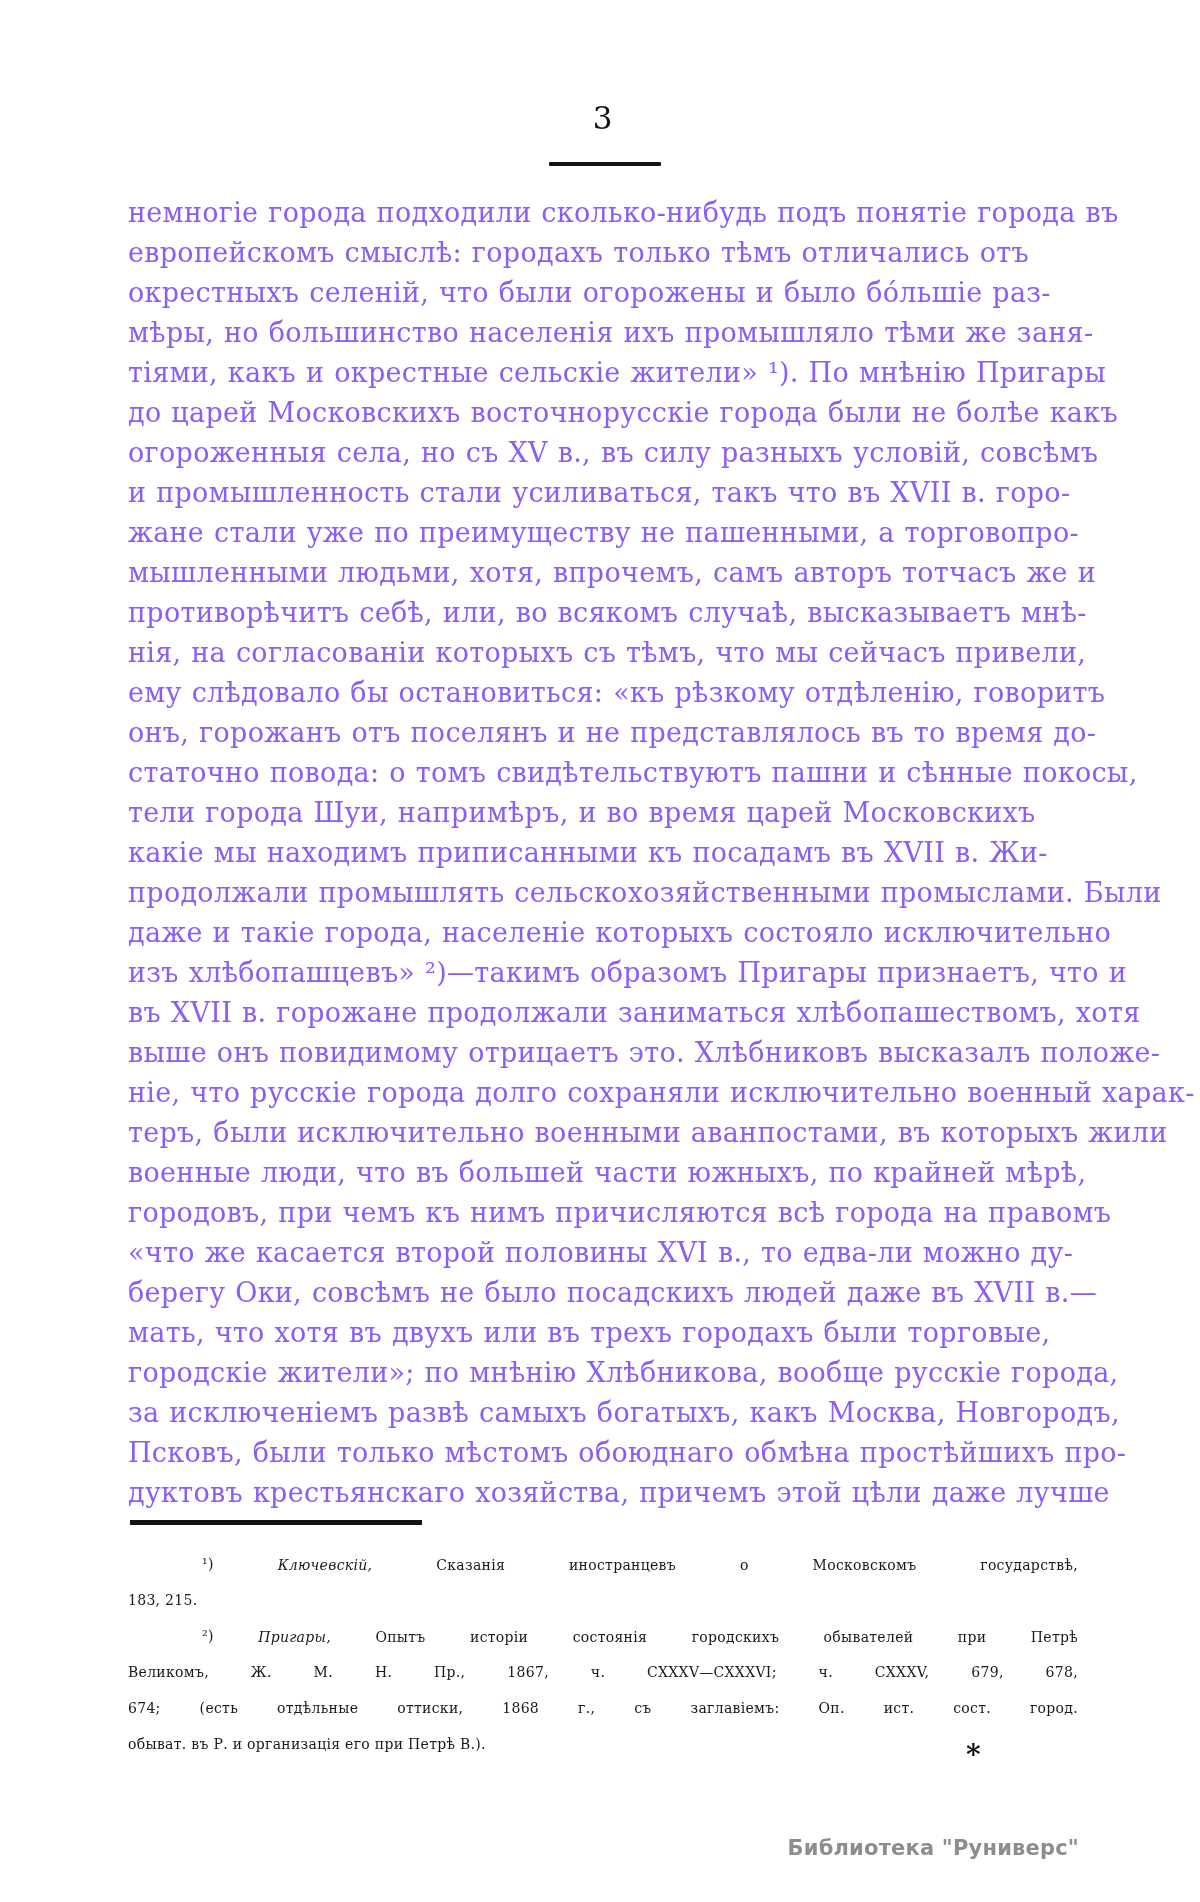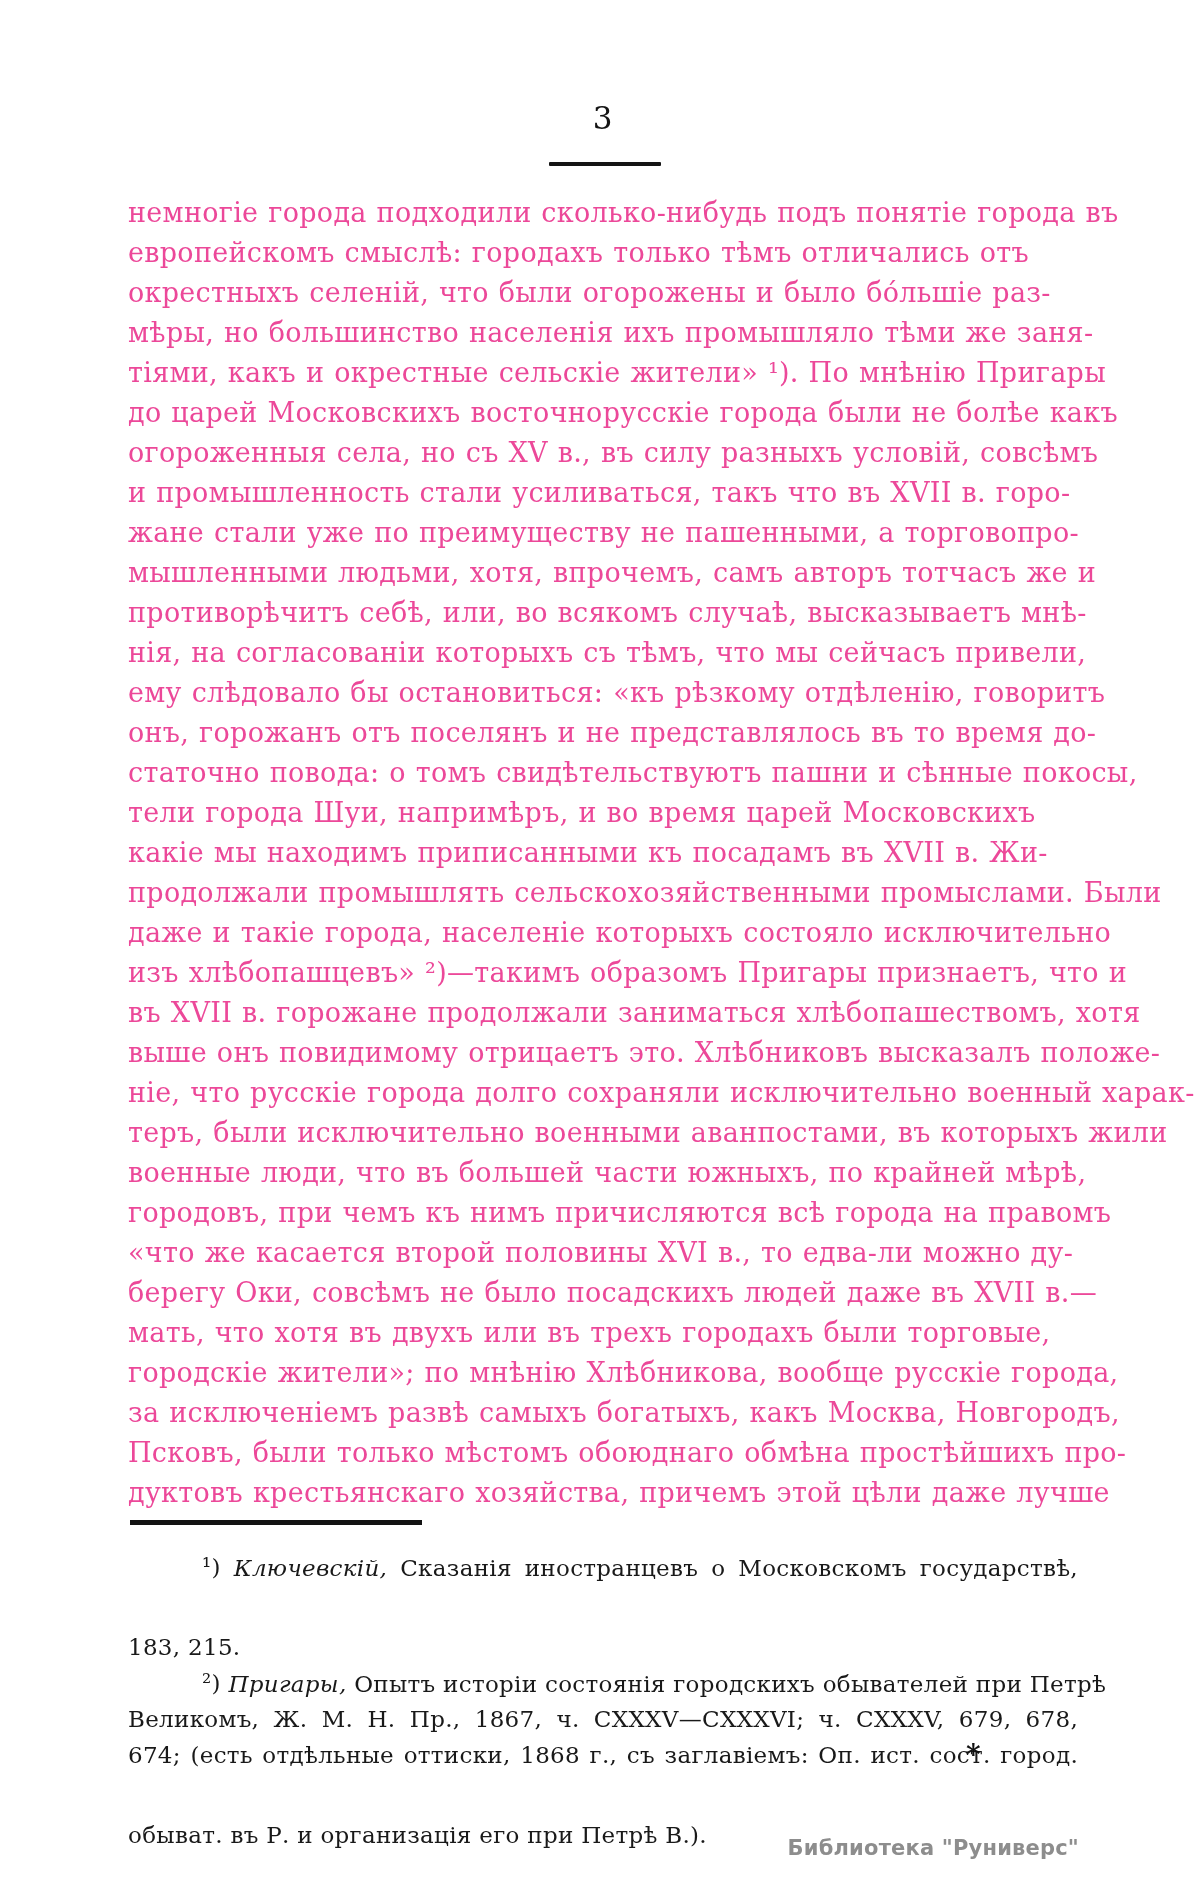--- a/index.html
+++ b/index.html
@@ -47,52 +47,51 @@
   }
   .bline {
     font-size: 27px;
     line-height: 40px;
     height: 40px;
     white-space: nowrap;
     text-align: justify;
     text-align-last: justify;
     letter-spacing: 0.3px;
     word-spacing: 1px;
-    color: #ec4899;
+    color: #8b5cf6;
   }
   .bline::after { content: ""; display: inline-block; width: 100%; }
   
   .fn-rule {
     position: absolute;
     left: 130px;
     top: 1520px;
     width: 292px;
     height: 5px;
     background: #131313;
   }
   .footnotes {
     position: absolute;
     left: 128px;
     top: 1549px;
     width: 950px;
   }
   .fline {
-    font-size: 23px;
-    line-height: 36px;
+    font-size: 14px;
+    line-height: 30px;
     height: 36px;
     white-space: nowrap;
     text-align: justify;
     text-align-last: justify;
     letter-spacing: 0.3px;
     color: #191919;
   }
   .fline.left {
     text-align: left;
     text-align-last: left;
-    margin-top: 44px;
   }
   .fline.indent { text-indent: 74px; }
   .fline .marker { vertical-align: 1px; }
   .fline .author { font-style: italic; }
   
   .footnote-star {
     position: absolute;
     left: 966px;
     top: 1738px;
     font-size: 28px;

